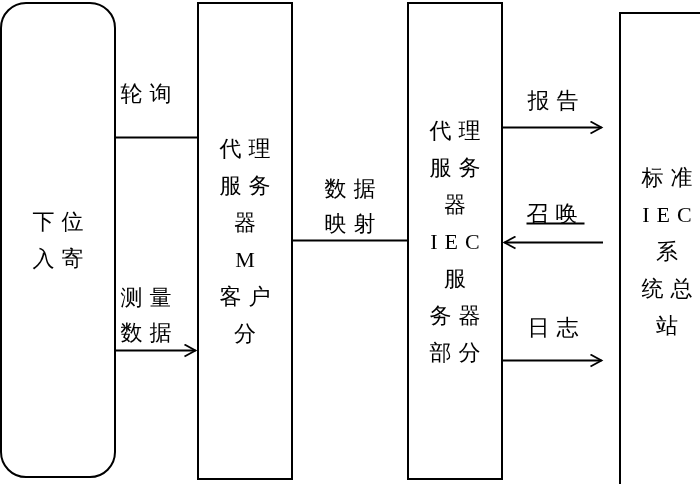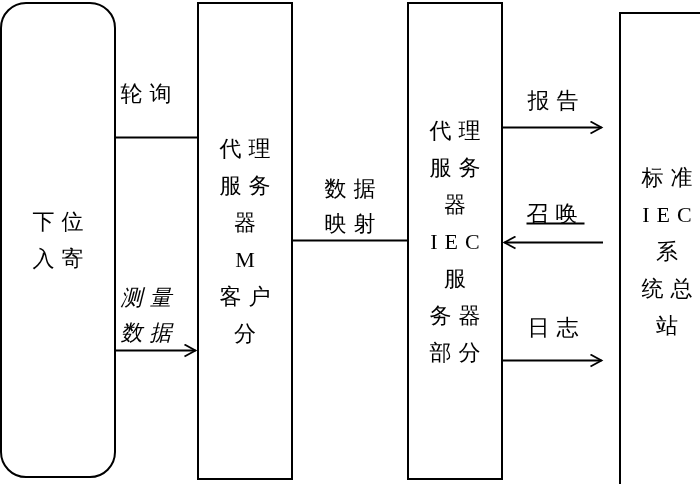--- a/index.html
+++ b/index.html
@@ -52,21 +52,21 @@
   .box-master     { left: 603px; top: 12px; width: 96px; height: 479px; margin-left: 16px; }
 
   .conn-label {
     position: absolute;
     transform: translate(-50%, -50%);
     display: flex;
     flex-direction: column;
   }
   .conn-label .tline { line-height: 35px; }
   .lbl-polling     { left: 146px; top: 93px;  }
-  .lbl-measurement { left: 146px; top: 315px; font-style: italic; }
+  .lbl-measurement { left: 146px; top: 315px; }
   .lbl-mapping     { left: 350px; top: 206px; }
   .lbl-report      { left: 553px; top: 100px; }
   .lbl-call        { left: 552px; top: 213px; text-decoration: underline; }
   .lbl-log         { left: 553px; top: 327px; }
 </style>
 </head>
 <body>
 
 <div class="stage">
 

